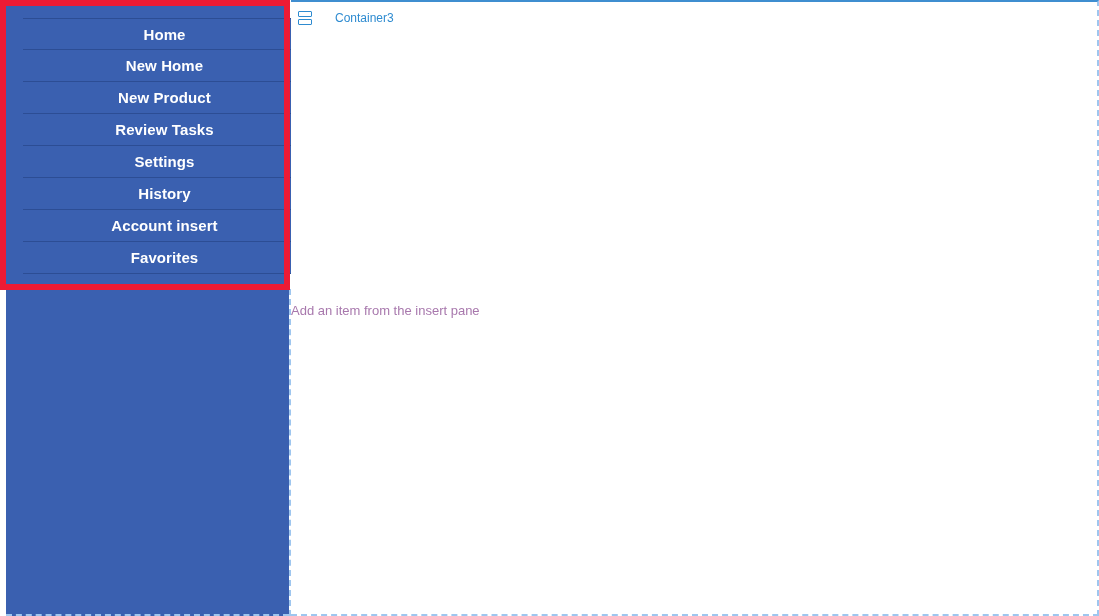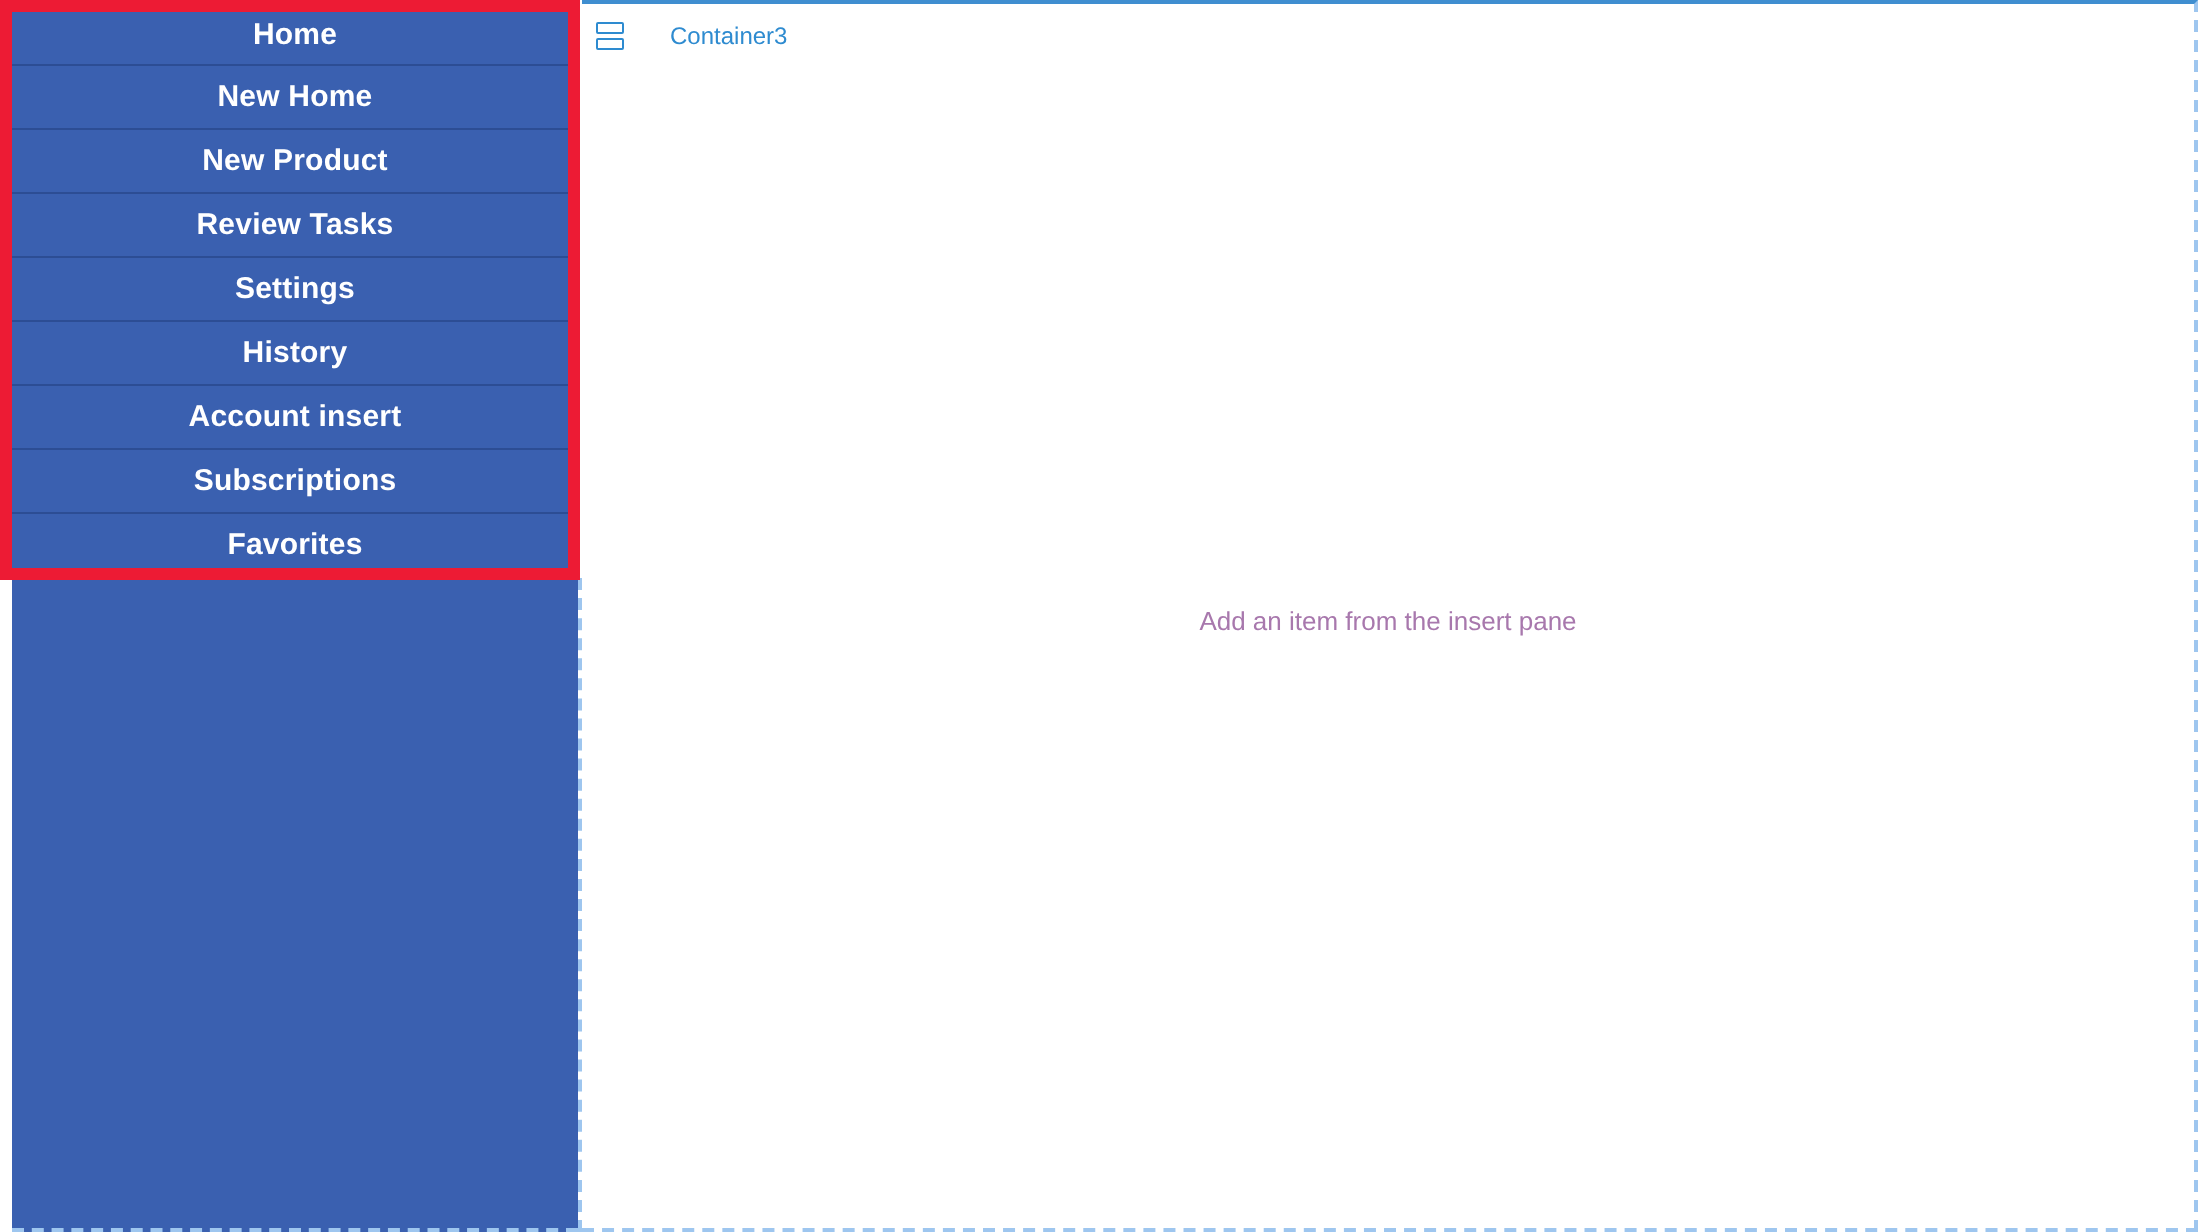--- a/index.html
+++ b/index.html
@@ -35,21 +35,21 @@
     height: 616px;
     background: #3a60b0;
     box-sizing: border-box;
   }
 
   .nav-list {
     position: absolute;
     left: 0;
     top: 1px;
     width: 283px;
-    margin: 0;
+    margin: 17px;
     padding: 0;
     list-style: none;
     border-radius: 24px;
   }
 
   .nav-item {
     height: 32px;
     line-height: 32px;
     text-align: center;
     color: #ffffff;
@@ -150,21 +150,21 @@
   }
 
   #empty-hint {
     position: absolute;
     left: 0;
     top: 0;
     width: 100%;
     height: 100%;
     display: flex;
     align-items: center;
-    justify-content: center;
+    justify-content: flex-start;
     pointer-events: none;
   }
   #empty-hint-text {
     font-size: 13px;
     color: #a878ad;
     font-family: "Liberation Sans", sans-serif;
     white-space: nowrap;
     transform: translateY(2px);
   }
 </style>
@@ -175,21 +175,20 @@
 
   <div id="sidebar">
     <ul class="nav-list">
       <li class="nav-item">Home</li>
       <li class="nav-item">New Home</li>
       <li class="nav-item">New Product</li>
       <li class="nav-item">Review Tasks</li>
       <li class="nav-item">Settings</li>
       <li class="nav-item">History</li>
       <li class="nav-item">Account insert</li>
-      <li class="nav-item">Subscriptions</li>
       <li class="nav-item">Favorites</li>
     </ul>
   </div>
 
   <div id="sidebar-dashed-edge"></div>
   <div id="sidebar-dashed-bottom"></div>
 
   <div id="selection-highlight"></div>
 
   <div id="design-surface">

